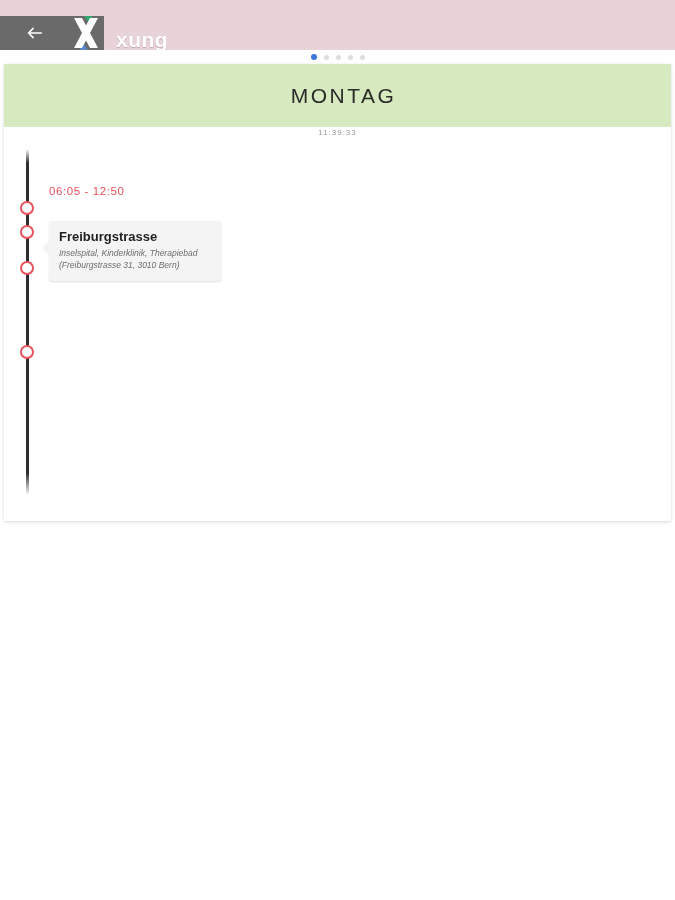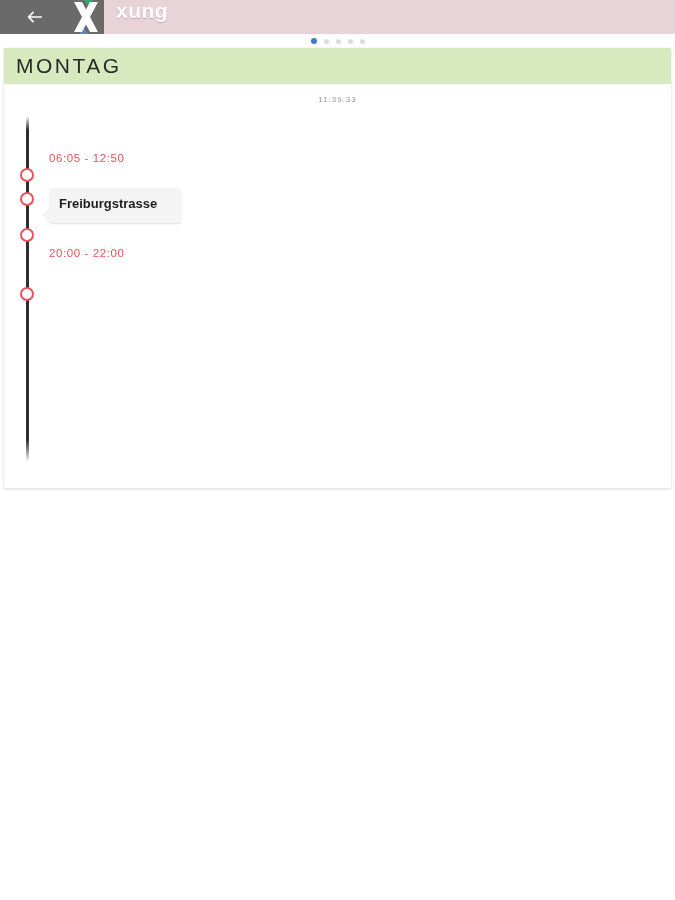--- a/index.html
+++ b/index.html
@@ -14,24 +14,24 @@
     width: 675px;
     height: 900px;
     background: #ffffff;
     overflow: hidden;
   }
 
   
   .app-header {
     position: relative;
     width: 675px;
-    height: 34px;
+    height: 50px;
     background: #e8d3d9;
     display: flex;
-    align-items: flex-start;
+    align-items: flex-end;
     overflow: hidden;
   }
   .back-block {
     width: 68px;
     height: 34px;
     background: #6a6a6a;
     display: flex;
     align-items: center;
     justify-content: center;
     flex: 0 0 auto;
@@ -87,39 +87,40 @@
   .panel {
     position: relative;
     margin: 0 4px;
     width: 667px;
     background: #ffffff;
     box-shadow: 0 1px 3px rgba(0,0,0,0.16);
     padding-bottom: 18px;
   }
   .day-banner {
     width: 100%;
-    height: 36px;
+    height: 63px;
     background: #d7e9be;
     display: flex;
     align-items: center;
+    justify-content: center;
     padding-left: 12px;
   }
   .day-title {
     font-size: 21px;
     color: #2a2a2a;
     letter-spacing: 2.5px;
     font-weight: normal;
   }
   .clock {
     width: 100%;
     text-align: center;
     font-size: 8px;
     color: #9a9a9a;
     letter-spacing: 1px;
-    padding-top: 11px;
+    padding-top: 1px;
     padding-bottom: 6px;
   }
 
   
   .timeline {
     position: relative;
     padding: 18px 0 10px 0;
     min-height: 360px;
   }
   .rail {
@@ -240,24 +241,25 @@
 
       <div class="event">
         <div class="event-time">06:05 - 12:50</div>
         <span class="marker"></span>
       </div>
 
       <div class="event">
         <span class="marker"></span>
         <div class="event-card">
           <div class="event-title">Freiburgstrasse</div>
+          <div class="event-location">Inselspital, Kinderklinik, Therapiebad
+(Freiburgstrasse 31, 3010 Bern)</div>
         </div>
       </div>
 
       <div class="event">
-        <div class="event-time">20:00 - 22:00</div>
         <span class="marker"></span>
       </div>
 
     </div>
   </div>
 
 </div>
 
 </body></html>

